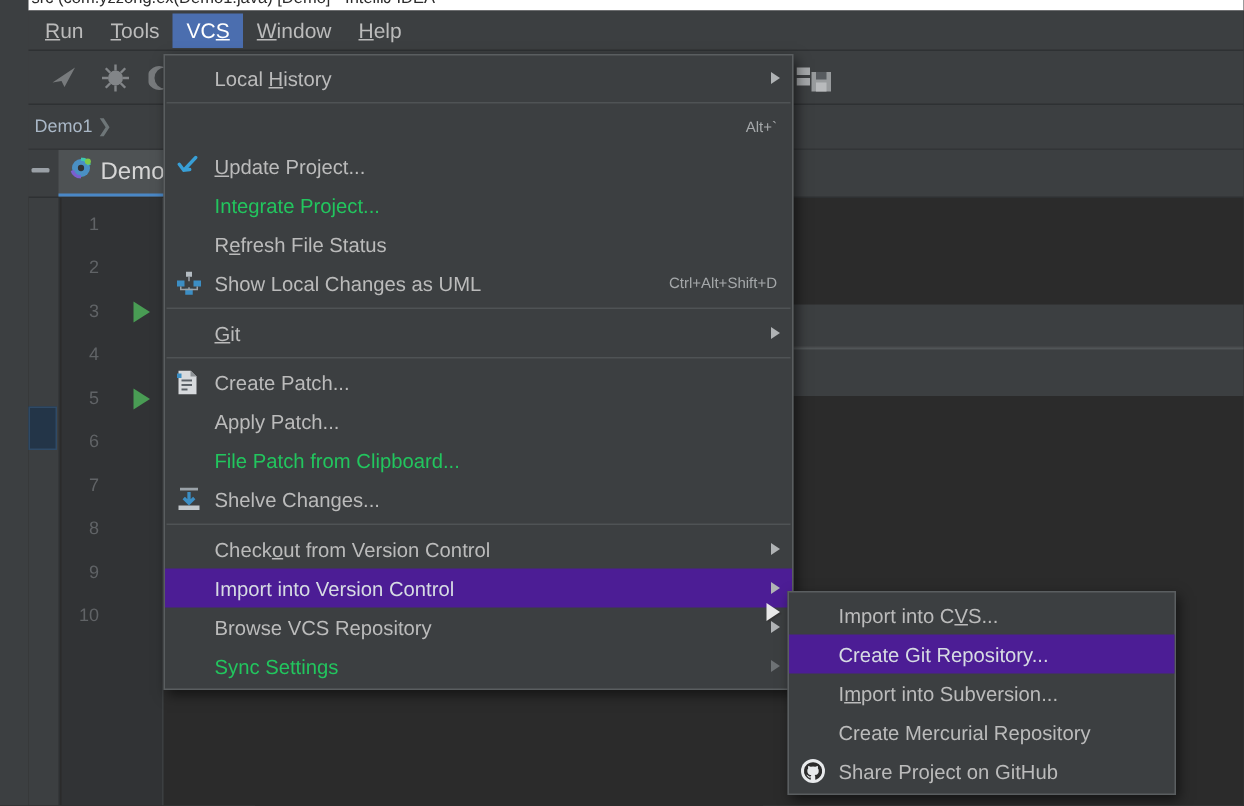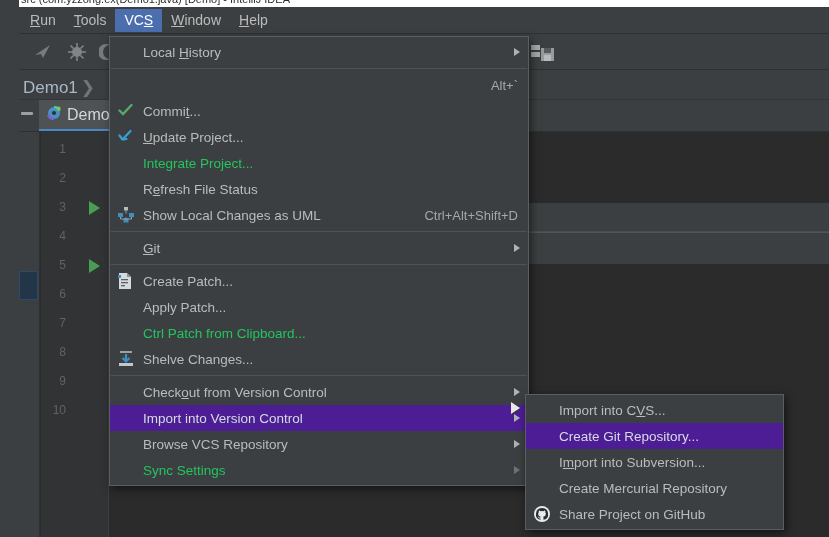--- a/index.html
+++ b/index.html
@@ -43,21 +43,21 @@
   }
   .tb-ico{ position:absolute; opacity:.75; }
 
   
   .crumbbar{
     position:absolute; left:0; top:71px; width:829px; height:29px;
     background:#3c3f41; border-bottom:1px solid #323537;
   }
   .crumb{
     position:absolute; left:4px; top:6px;
-    font-size:17px; color:#a9b7c6; white-space:nowrap;text-align:right;
+    font-size:12px; color:#a9b7c6; white-space:nowrap;text-align:right;
   }
   .crumb .chev{ color:#6e7678; margin-left:3px; }
 
   
   .tabstrip{
     position:absolute; left:0; top:100px; width:829px; height:32px;
     background:#3c3f41; border-bottom:1px solid #2e3133;
   }
   .etab{
     position:absolute; left:20px; top:0; height:31px;
@@ -129,21 +129,21 @@
   #sub-menu{ left:506px; top:394px; width:259px; z-index:60; }
 
   .mi{
     position:relative; display:flex; align-items:center;
     height:26px; padding:0 10px 0 33px;
     font-size:13.5px; color:#bbbbbb; white-space:nowrap;
   }
   .mi.sel{ background:#4c1d95; color:#d6dbe3; }
   .mi.dis{ color:#22c55e; }
   .mi .lbl{ flex:0 0 auto;text-align:right; }
-  .mi .acc{ margin-left:auto; padding-left:26px; font-size:13px; color:#a5a8aa; }
+  .mi .acc{ margin-left:auto; padding-left:26px; font-size:10px; color:#a5a8aa; }
   .mi u{ text-decoration:underline; }
   .sep{ height:1px; background:#4f5355; margin:3px 1px; }
 
   .arrow{
     position:absolute; right:8px; top:50%; margin-top:-4px;
     width:0;height:0;border-left:6px solid #b0b3b5;
     border-top:4px solid transparent;border-bottom:4px solid transparent;
   }
   .mi.dis .arrow{ border-left-color:#6e7275; }
 
@@ -257,26 +257,20 @@
       <div class="mi">
         <span class="lbl">Local <u>H</u>istory</span>
         <span class="arrow"></span>
       </div>
       <div class="sep"></div>
       <div class="mi">
         <span class="acc">Alt+`</span>
       </div>
       <div class="mi">
         <span class="mico"><svg width="15" height="14" viewBox="0 0 15 14">
-            <path d="M1.5 7.5 L5 11 L13.5 2" stroke="#59a869" stroke-width="2.4" fill="none" stroke-linecap="round"></path>
-          </svg></span>
-        <span class="lbl">Commi<u>t</u>...</span>
-      </div>
-      <div class="mi">
-        <span class="mico"><svg width="15" height="14" viewBox="0 0 15 14">
             <path d="M12.5 2 L4.5 10.5 M1.5 6.5 L4.5 10.5 L8.5 10" stroke="#389fd6" stroke-width="2.2" fill="none" stroke-linecap="round"></path>
           </svg></span>
         <span class="lbl"><u>U</u>pdate Project...</span>
       </div>
       <div class="mi dis">
         <span class="lbl">Integrate Project...</span>
       </div>
       <div class="mi">
         <span class="lbl">R<u>e</u>fresh File Status</span>
       </div>
@@ -305,21 +299,21 @@
             <rect x="3" y="9" width="7" height="1.3" fill="#5a6066"></rect>
             <rect x="3" y="12" width="4" height="1.3" fill="#5a6066"></rect>
             <rect x="0" y="2" width="3" height="3" fill="#3c8ec4"></rect>
           </svg></span>
         <span class="lbl">Create Patch...</span>
       </div>
       <div class="mi">
         <span class="lbl">Apply Patch...</span>
       </div>
       <div class="mi dis">
-        <span class="lbl">Ctrl Patch from Clipboard...</span>
+        <span class="lbl">File Patch from Clipboard...</span>
       </div>
       <div class="mi">
         <span class="mico"><svg width="16" height="16" viewBox="0 0 16 16">
             <rect x="2" y="0" width="12" height="2" fill="#9aa2a8"></rect>
             <path d="M8 3v6M4.5 7 L8 10.5 L11.5 7" stroke="#3c8ec4" stroke-width="2.2" fill="none"></path>
             <rect x="1" y="12" width="14" height="3" fill="#c2c7cb"></rect>
           </svg></span>
         <span class="lbl">Shelve Changes...</span>
       </div>
       <div class="sep"></div>

